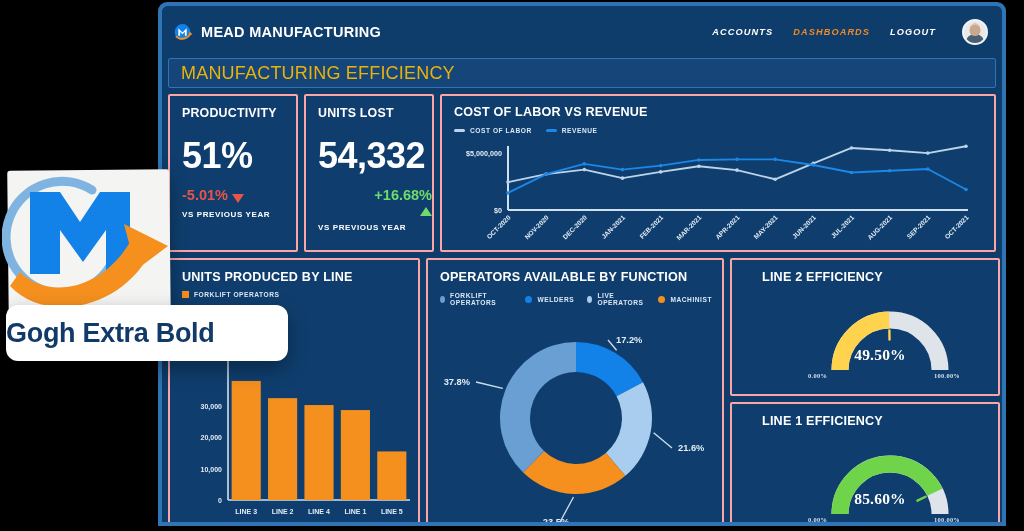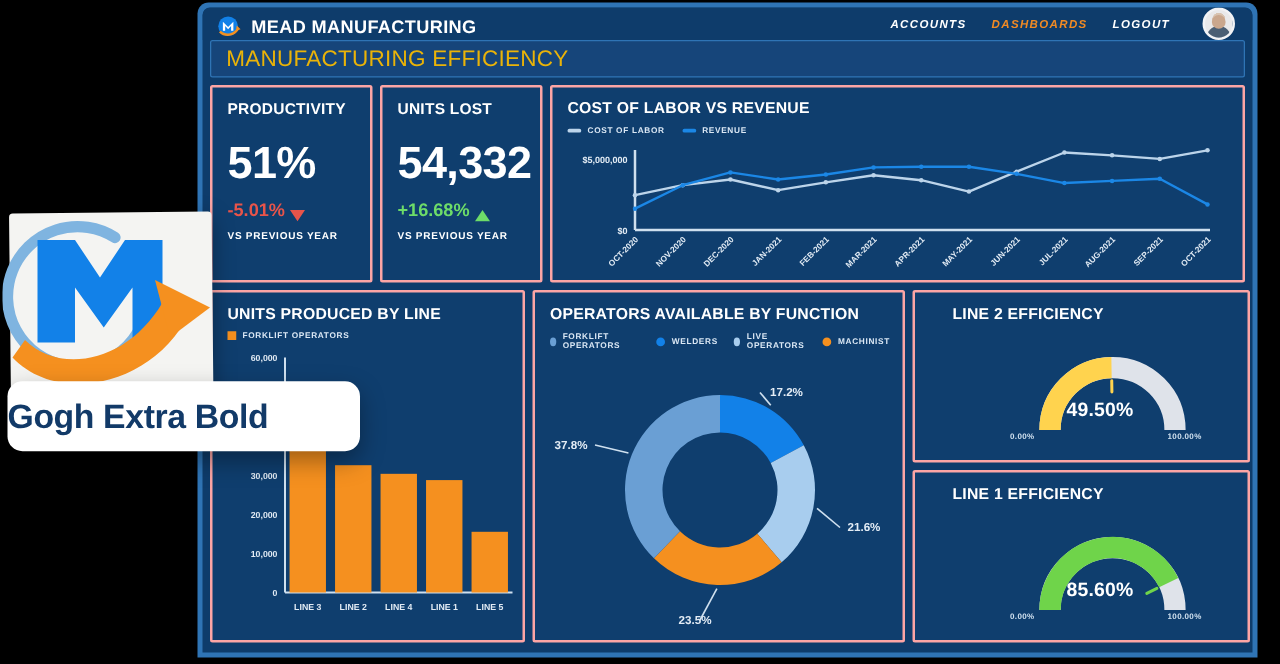--- a/index.html
+++ b/index.html
@@ -18,22 +18,22 @@
     background: #2f74b5;
     border-radius: 9px 9px 0 0;
     padding: 4px;
     box-shadow: 0 0 18px rgba(0,0,0,.55);
     overflow: hidden;
   }
   .shell { width: 100%; height: 100%; background: #0e3c6b; border-radius: 6px 6px 0 0; overflow:hidden; }
 
   
   .topbar {
-    height: 26px; background: #0e3c6b;
-    display: flex; align-items: flex-end; padding: 0 14px 0 10px;
+    height: 52px; background: #0e3c6b;
+    display: flex; align-items: center; padding: 0 14px 0 10px;
     border-radius: 6px 6px 0 0;
   }
   .brand { display: flex; align-items: center; gap: 8px; }
   .brand-name { color: #fff; font-size: 14.5px; font-weight: 800; letter-spacing: .3px; }
   .nav { margin-left: auto; display: flex; align-items: center; gap: 20px; }
   .nav-item { color: #ffffff; font-size: 9.2px; font-weight: 800; letter-spacing: 1.1px; font-style: italic; }
   .nav-item.active { color: #f08a24; }
   .avatar {
     width: 26px; height: 26px; border-radius: 50%;
     background: radial-gradient(circle at 50% 34%, #d8c3b0 0 28%, #e9e9ea 29% 100%);
@@ -60,21 +60,21 @@
   .row { display: flex; gap: 6px; margin: 6px 6px 0 6px; }
   .panel { background: #0f3e6e; border: 2px solid #fca5a5; border-radius: 2px; position: relative; }
   .panel-title { color:#fff; font-size: 12.6px; font-weight: 800; letter-spacing: .2px; }
 
   
   .kpi { width: 130px; height: 158px; padding: 10px 0 0 12px; }
   .kpi .panel-title { font-size: 12.4px; }
   .kpi-value { color: #fff; font-size: 36px; font-weight: 800; line-height: 1; margin-top: 18px; letter-spacing: -.5px; }
   .kpi-delta { font-size: 14.5px; font-weight: 800; margin-top: 13px; display:flex; align-items:flex-end; gap:4px; }
   .kpi-delta.down { color: #e8544a; }
-  .kpi-delta.up { color: #6ddc69; }
+  .kpi-delta.up { color: #6ddc69; flex-direction: column; }
   .tri { width:0;height:0;border-left:6px solid transparent;border-right:6px solid transparent; }
   .tri.dn { border-top: 9px solid #e8544a; }
   .tri.up { border-bottom: 9px solid #6ddc69; }
   .kpi-sub { color:#fff; font-size: 8px; font-weight: 800; letter-spacing: .6px; margin-top: 7px; }
 
   
   .linepanel { flex: 1; height: 158px; padding: 9px 2px 0 12px; }
   .legend { display:flex; align-items:center; gap: 14px; margin-top: 8px; }
   .legend-item { display:flex; align-items:center; gap:5px; }
   .legend-dash { width: 11px; height: 3px; border-radius: 2px; }
@@ -84,21 +84,21 @@
   
   .barpanel { width: 252px; height: 282px; padding: 10px 8px 0 12px; }
   .legend-sq { width: 7px; height: 7px; }
 
   
   .donutpanel { flex: 1; height: 282px; padding: 10px 10px 0 12px; }
 
   
   .gaugecol { width: 270px; display:flex; flex-direction: column; gap: 6px; }
   .gaugepanel { height: 138px; padding: 10px 0 0 30px; }
-  .gauge-wrap { position: relative; width: 100%; height: 96px; }
+  .gauge-wrap { position: relative; width: 100%; height: 96px; font-family: Liberation Serif, serif; }
   .gauge-val { position:absolute; left:0; right:0; top:62px; text-align:center; color:#fff; font-size:15.5px; font-weight:800; letter-spacing:.2px;}
   .gauge-min, .gauge-max { position:absolute; top:88px; color:#cfe0ef; font-size:6.4px; font-weight:800; letter-spacing:.3px;}
 
   text.tick { fill:#e3ecf5; font-family:"Liberation Sans",sans-serif; font-weight:800; }
 
   
   #logo-card {
     position:absolute; left:8px; top:170px; width:162px; height:150px;
     background: #f4f4f2; border-radius: 3px;
     box-shadow: 0 6px 18px rgba(0,0,0,.35);

